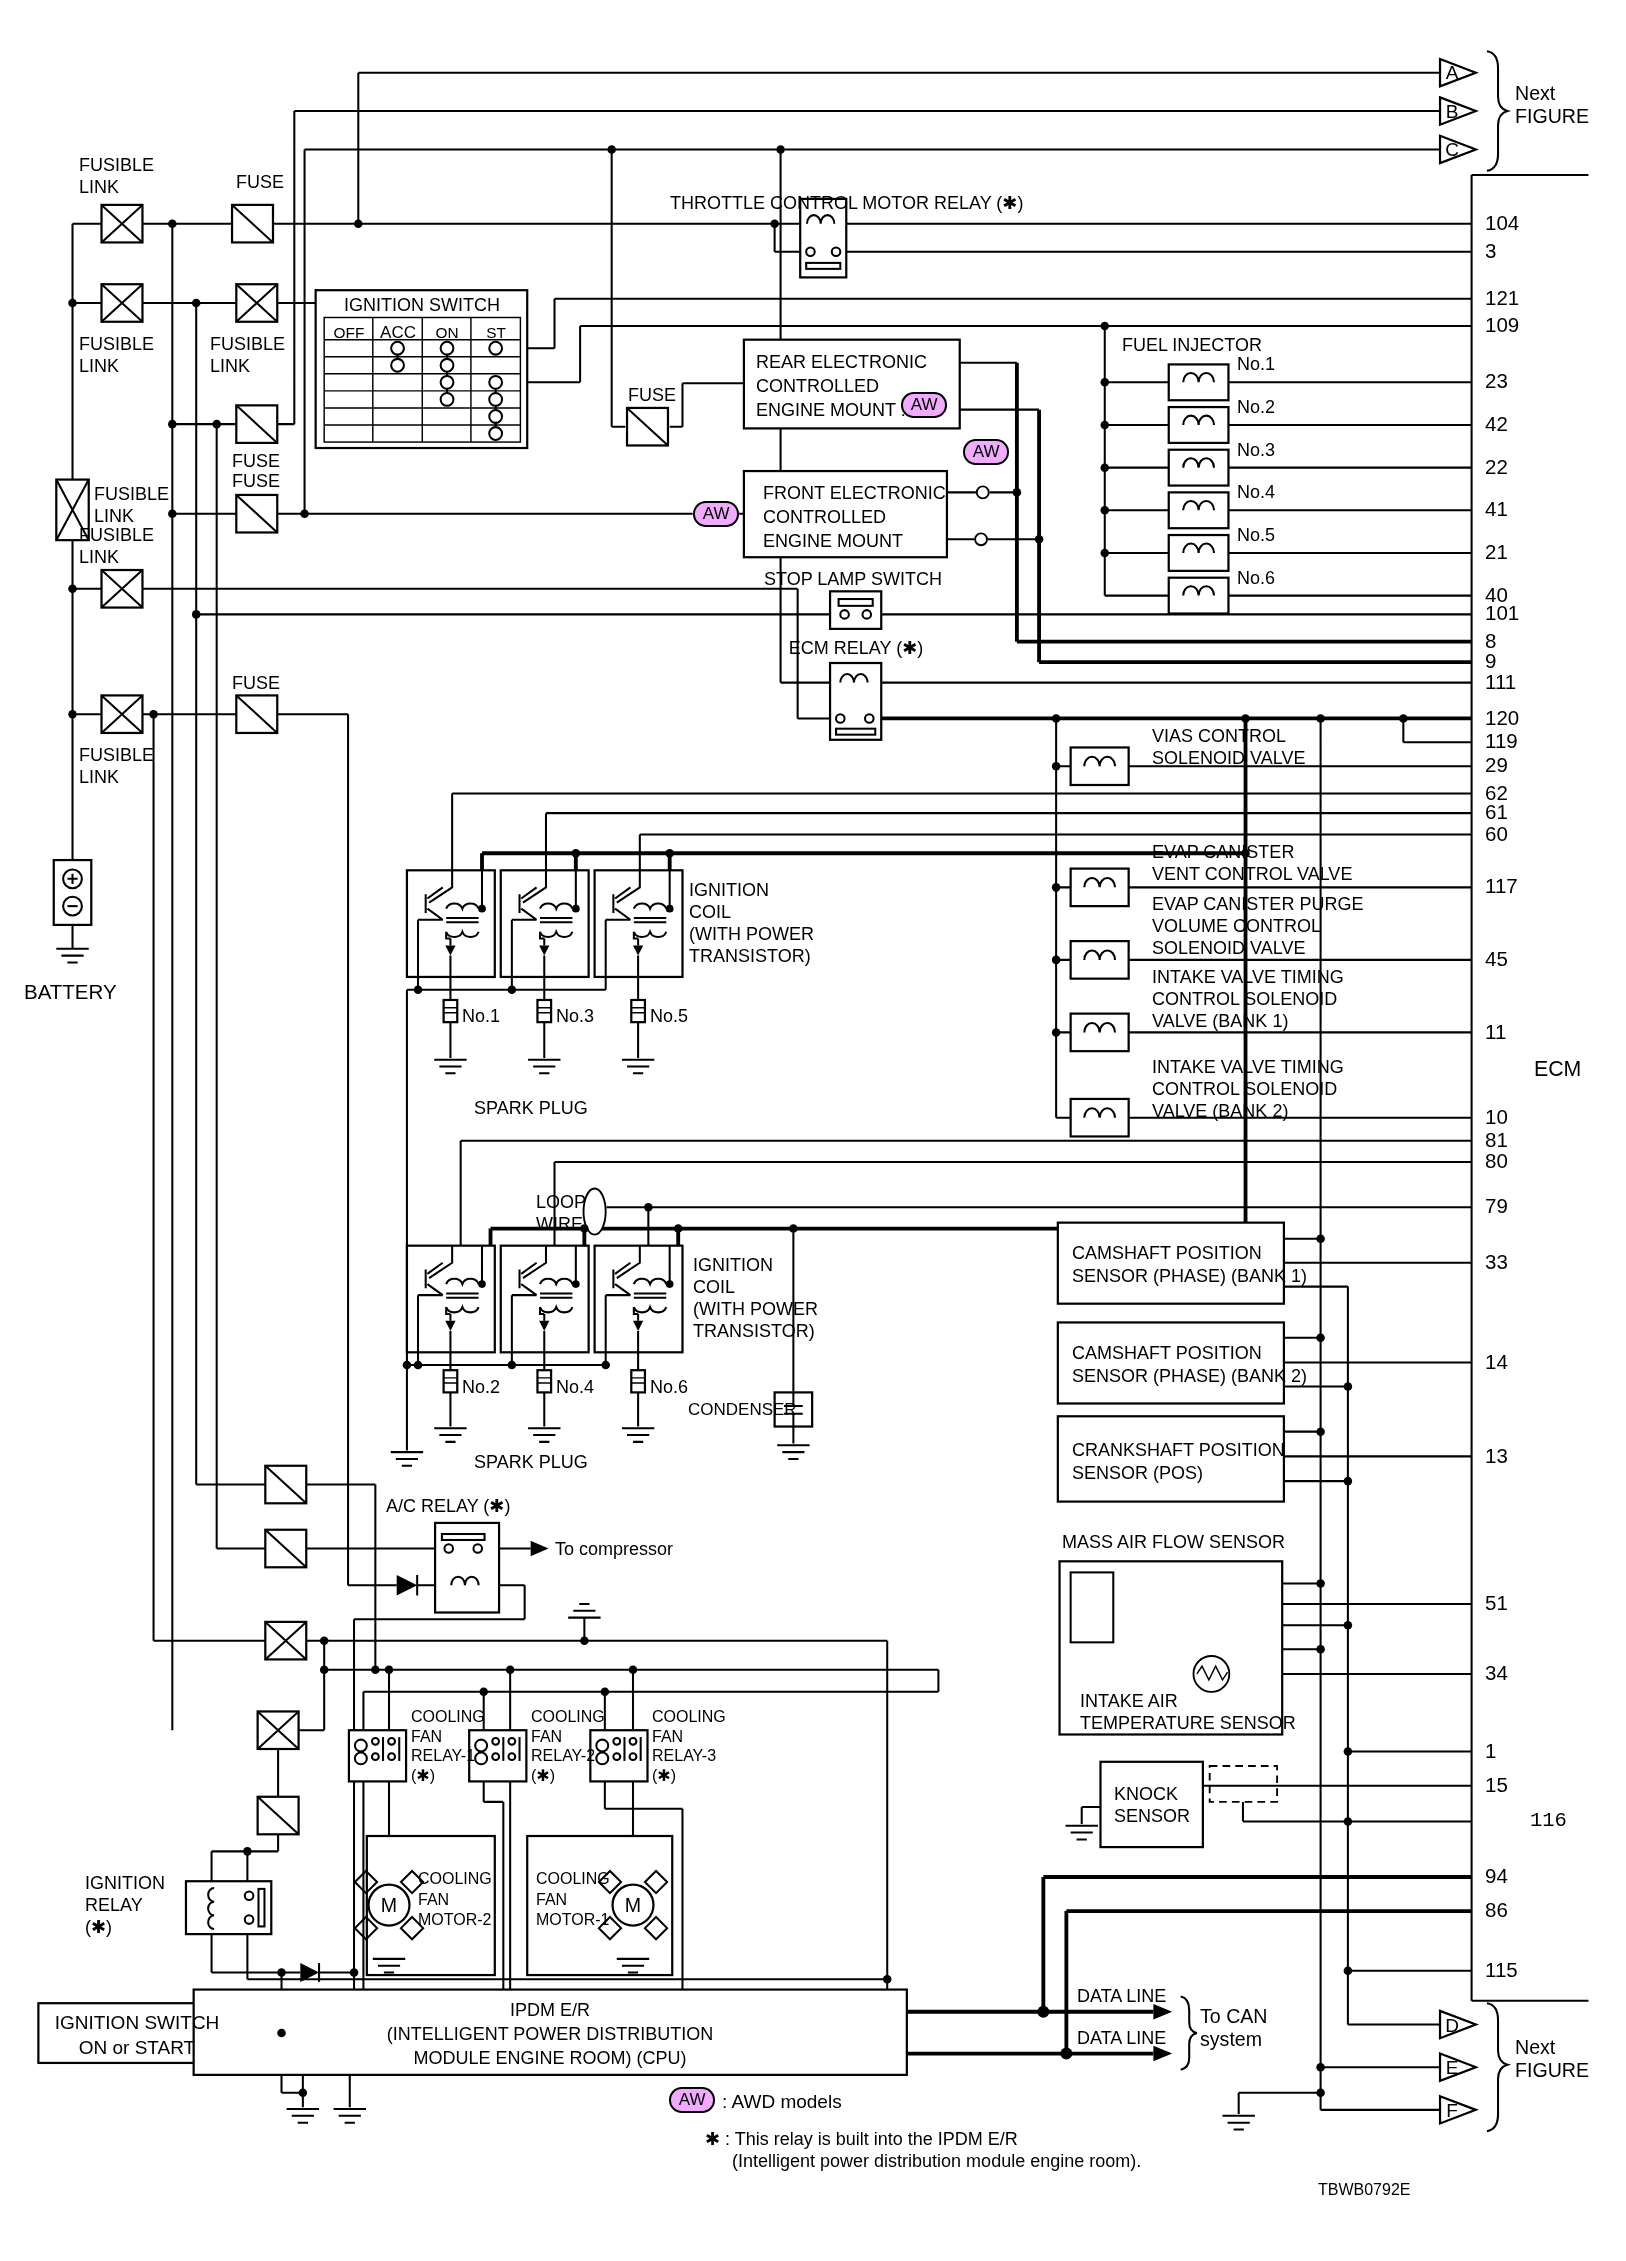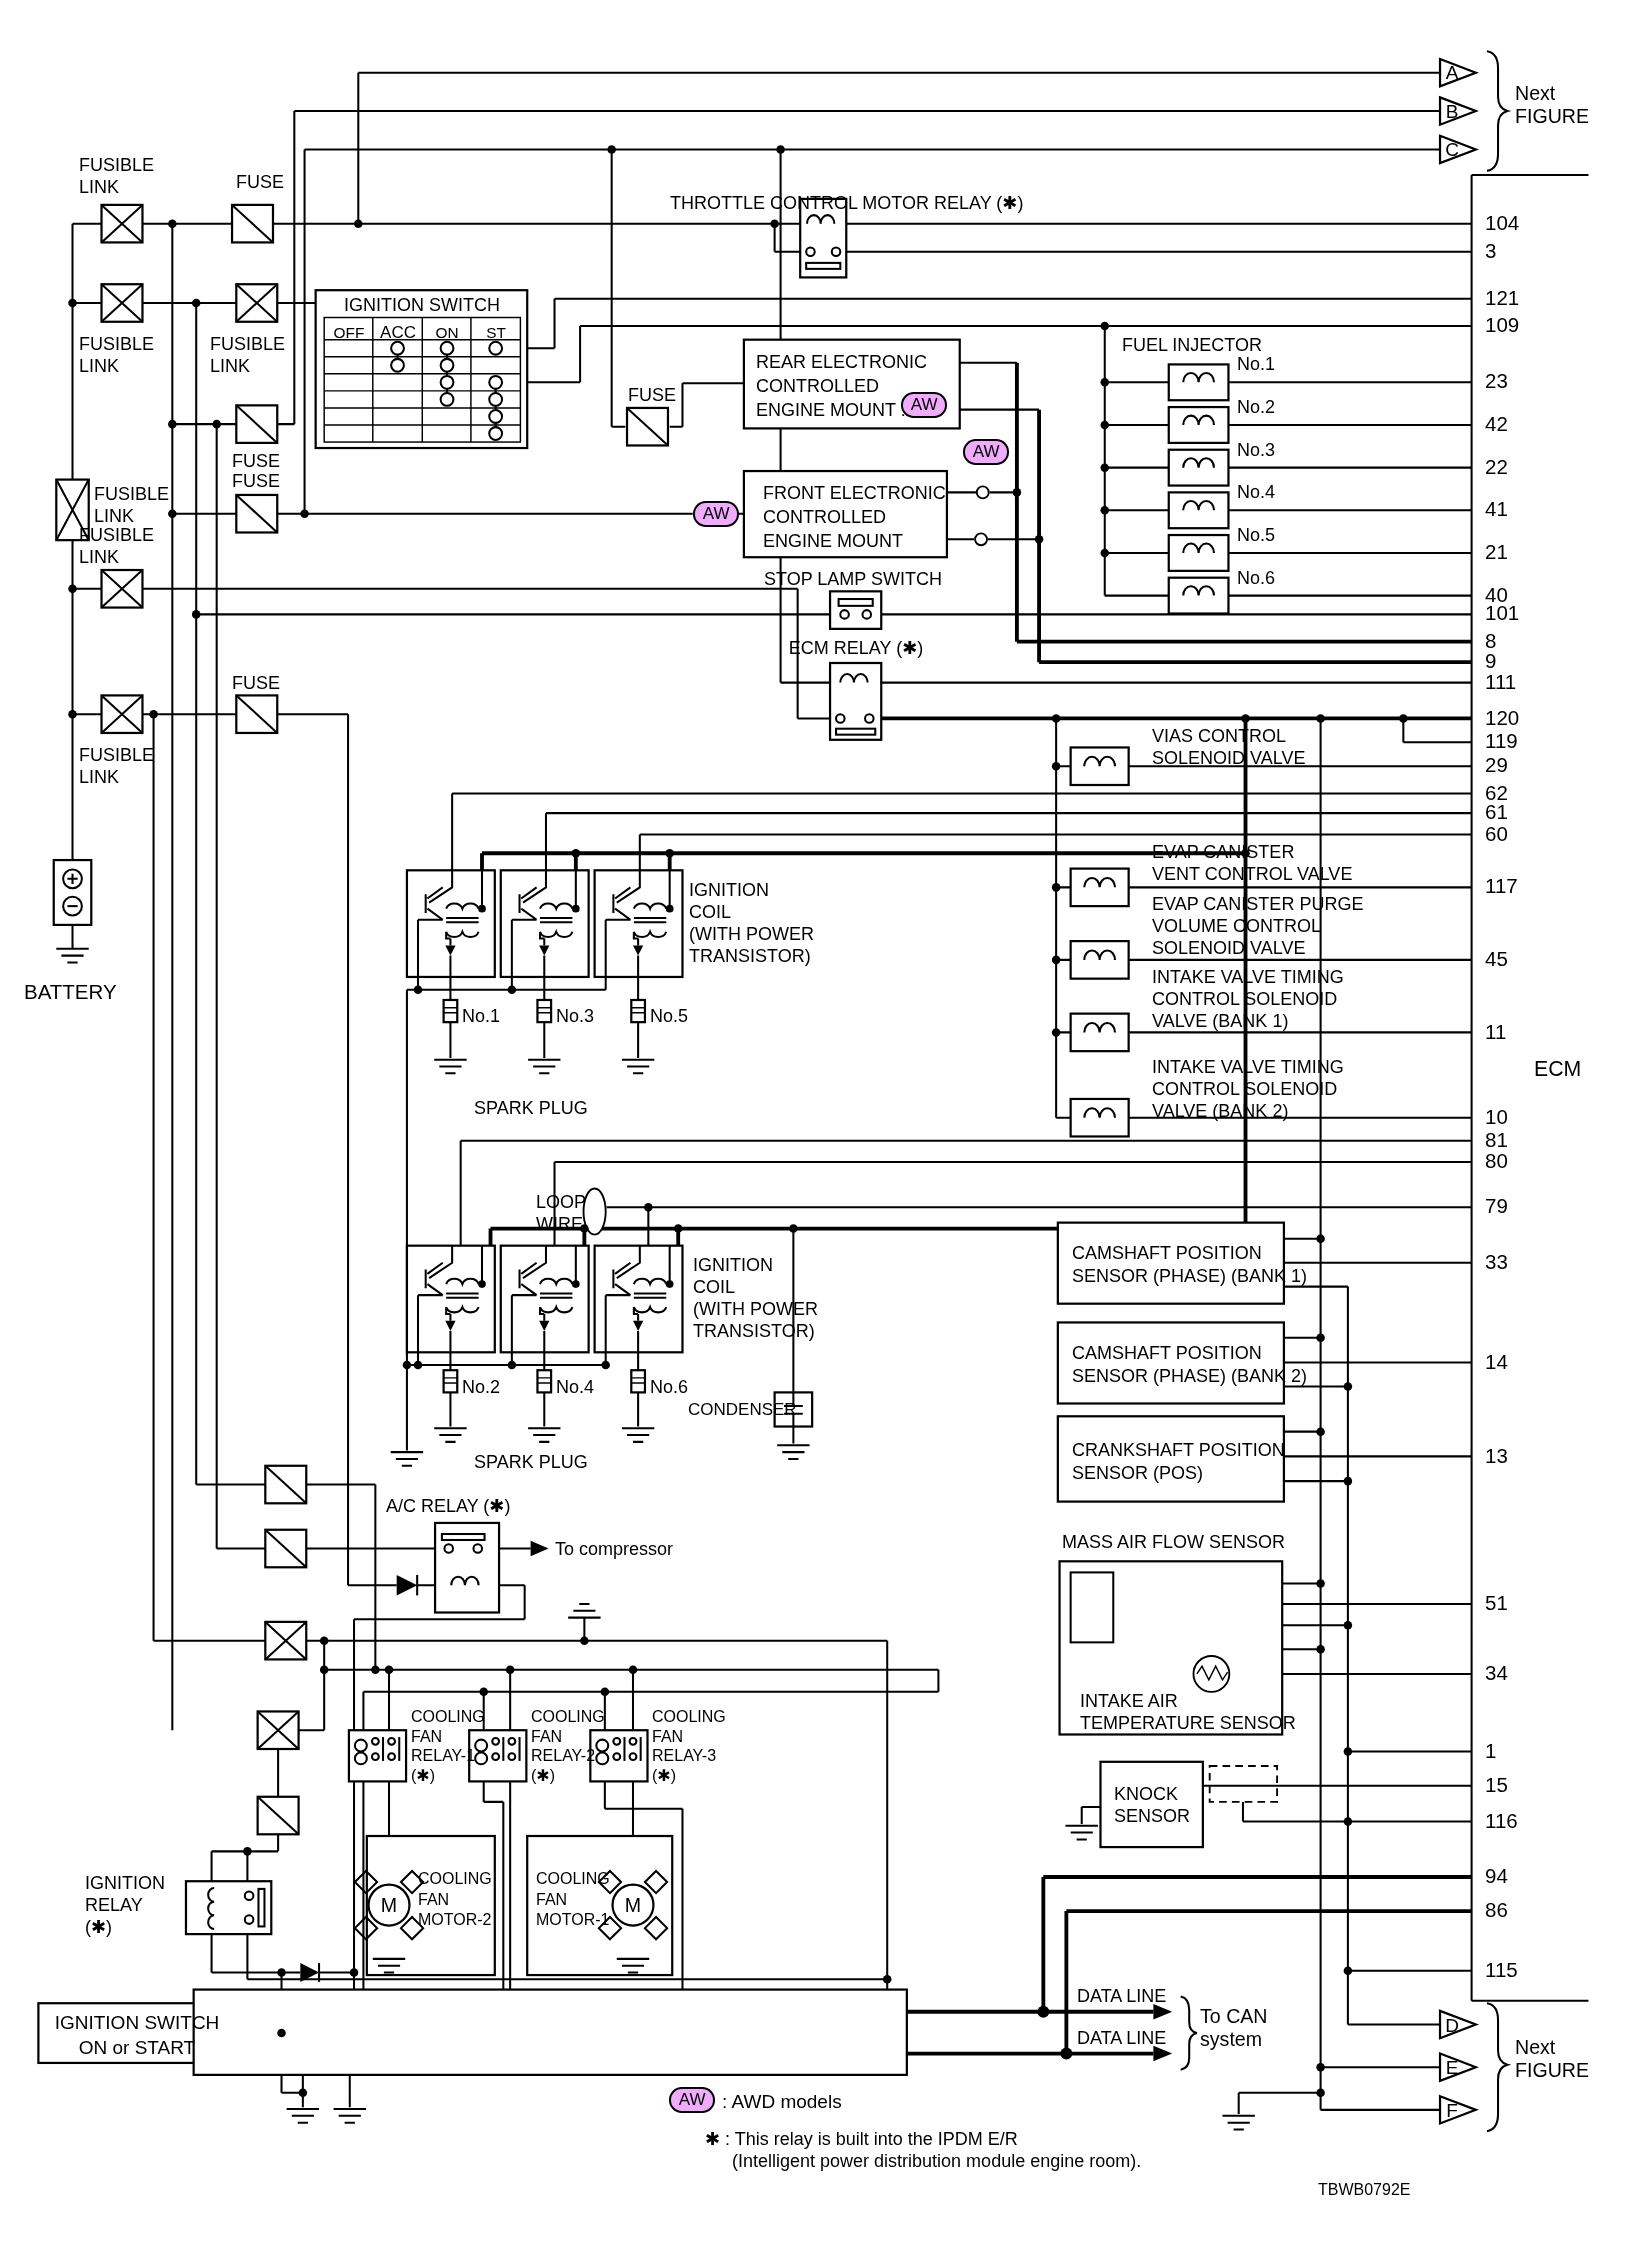--- a/index.html
+++ b/index.html
@@ -663,20 +663,25 @@
       </div>
       <div class="lbl" style="left: 85px; top: 1872px;">
         <div>IGNITION</div>
         <div>RELAY</div>
         <div>(✱)</div>
       </div>
       <div class="lbl ctr" style="left: 137px; top: 2010px; font-size: 19px; line-height: 25px;">
         <div>IGNITION SWITCH</div>
         <div>ON or START</div>
       </div>
+      <div class="lbl ctr" style="left: 550px; top: 1998px; line-height: 24px;">
+        <div>IPDM E/R</div>
+        <div>(INTELLIGENT POWER DISTRIBUTION</div>
+        <div>MODULE ENGINE ROOM) (CPU)</div>
+      </div>
       <div class="lbl" style="left: 1077px; top: 1985px;">
         <div>DATA LINE</div>
       </div>
       <div class="lbl" style="left: 1077px; top: 2027px;">
         <div>DATA LINE</div>
       </div>
       <div class="lbl" style="left: 1200px; top: 2005px; font-size: 19.6px; line-height: 23px;">
         <div>To CAN</div>
         <div>system</div>
       </div>
@@ -745,19 +750,19 @@
       <div class="lbl pin" style="left: 1485px; top: 1129px;">81</div>
       <div class="lbl pin" style="left: 1485px; top: 1150px;">80</div>
       <div class="lbl pin" style="left: 1485px; top: 1195px;">79</div>
       <div class="lbl pin" style="left: 1485px; top: 1251px;">33</div>
       <div class="lbl pin" style="left: 1485px; top: 1351px;">14</div>
       <div class="lbl pin" style="left: 1485px; top: 1445px;">13</div>
       <div class="lbl pin" style="left: 1485px; top: 1592px;">51</div>
       <div class="lbl pin" style="left: 1485px; top: 1662px;">34</div>
       <div class="lbl pin" style="left: 1485px; top: 1740px;">1</div>
       <div class="lbl pin" style="left: 1485px; top: 1774px;">15</div>
-      <div class="lbl pin" style="left: 1485px; top: 1810px;">116</div>
+      <div class="lbl pin" style="left: 1530px; top: 1810px; font-family: Liberation Mono, monospace;">116</div>
       <div class="lbl pin" style="left: 1485px; top: 1865px;">94</div>
       <div class="lbl pin" style="left: 1485px; top: 1899px;">86</div>
       <div class="lbl pin" style="left: 1485px; top: 1959px; text-align: right;">115</div>
     </div>
 </div>
 
 
 </body></html>

